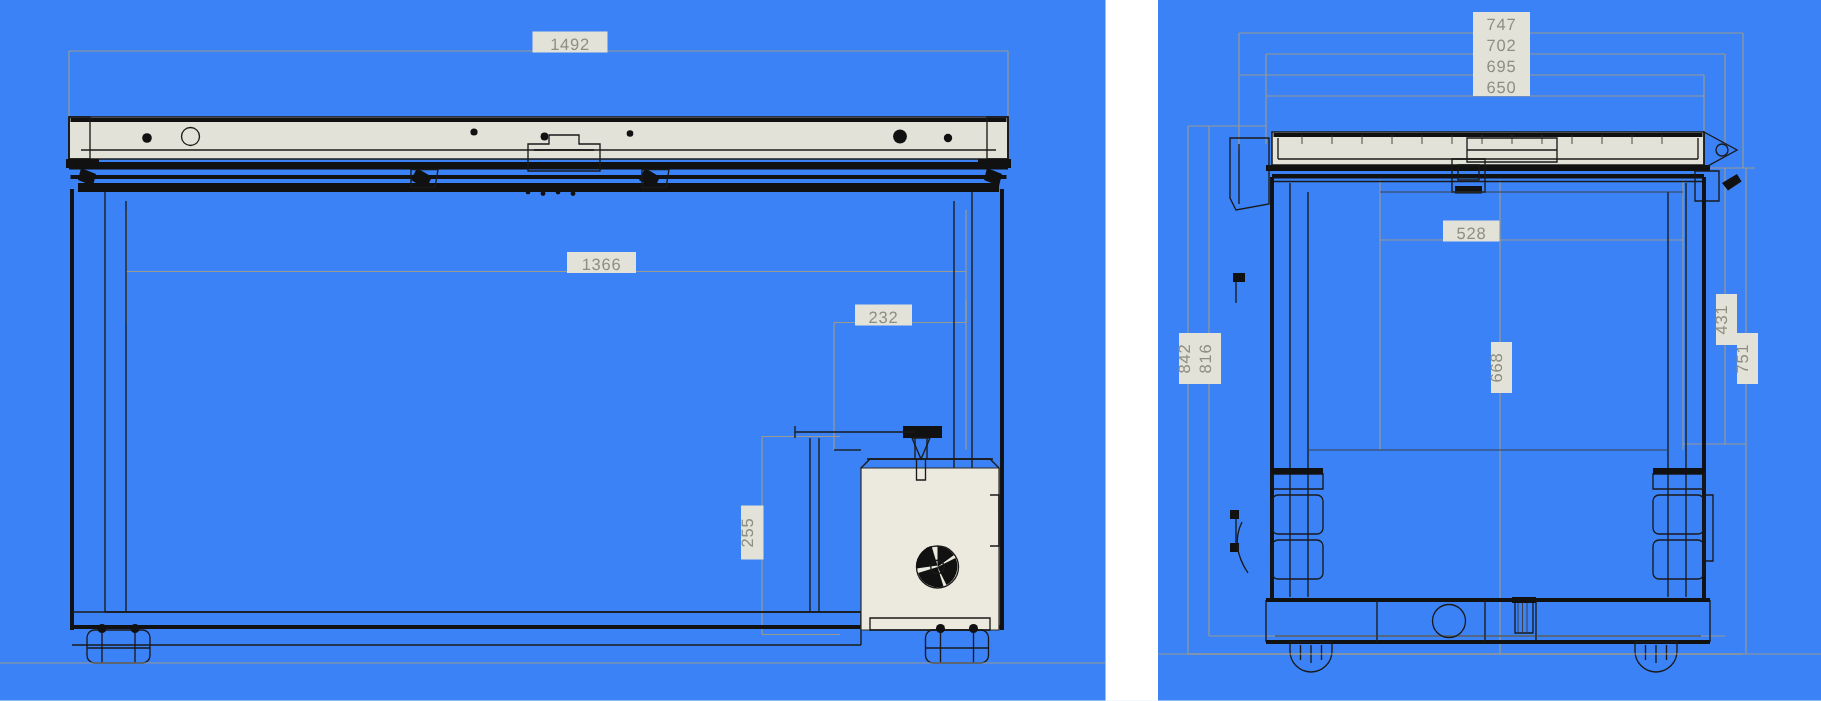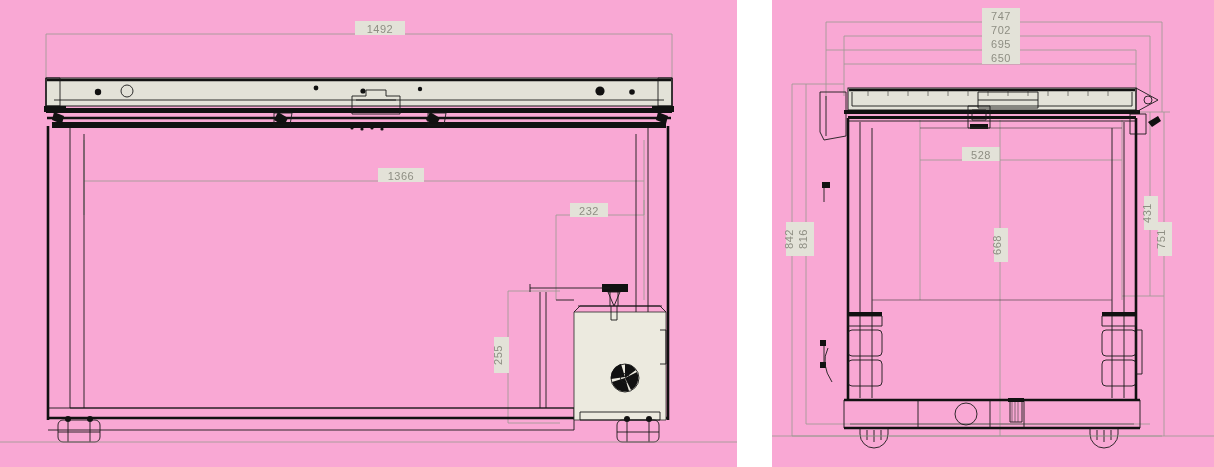--- a/index.html
+++ b/index.html
@@ -16,21 +16,21 @@
   .sheet {
     position: relative;
     width: 1214px;
     height: 467px;
     display: flex;
     background: #ffffff;
   }
   .view-panel {
     position: relative;
     height: 467px;
-    background: #f9a8d4;
+    background: #3b82f6;
     overflow: hidden;
   }
   .panel-front { width: 737px; }
   .panel-gap   { width: 35px; background: #ffffff; height: 467px; }
   .panel-side  { width: 442px; }
 
   .view-panel svg {
     display: block;
     width: 100%;
     height: 100%;

